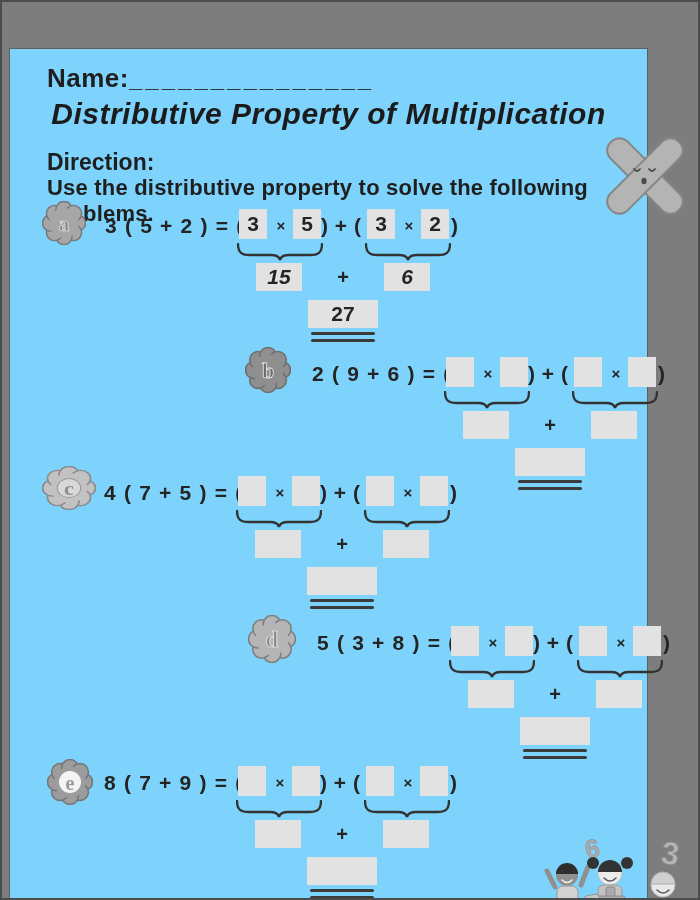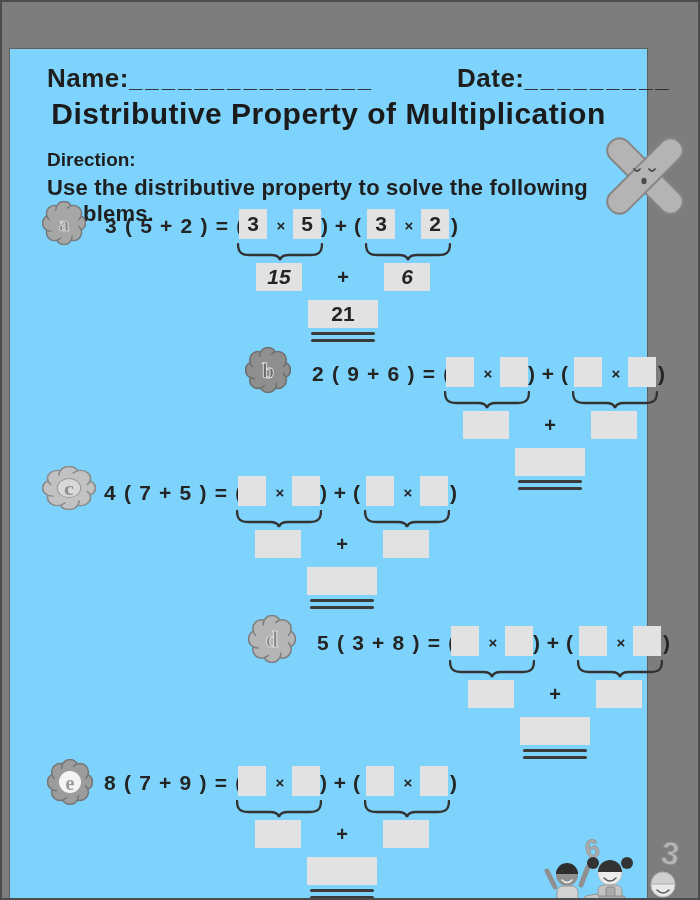--- a/index.html
+++ b/index.html
@@ -2,22 +2,22 @@
 <html><head>
 <meta charset="utf-8">
 <style>
   html,body{margin:0;padding:0;background:#7d7d7d;}
   .frame{position:relative;width:700px;height:900px;background:#7d7d7d;box-sizing:border-box;border:2px solid #4c4c4c;overflow:hidden;font-family:"Liberation Sans",sans-serif;}
   .page{position:absolute;left:8px;top:8px;width:637px;height:874px;background:#7dd3fc;box-shadow:0 0 0 1px #5f5f5f;margin-top:39px;}
   .hdr-row{position:absolute;left:37px;top:14px;white-space:nowrap;color:#1f1f1f;}
   .hdr-label{font-size:26px;font-weight:bold;letter-spacing:0.5px;}
   .hdr-line{font-size:24px;font-weight:bold;letter-spacing:3px;color:#2a2a2a;}
   .date-row{left:447px;}
-  .title{position:absolute;left:0;top:48px;width:100%;text-align:center;font-size:30px;font-weight:bold;color:#1b1b1b;letter-spacing:0.5px;}
-  .dir-label{position:absolute;left:37px;top:100px;font-size:19px;font-weight:bold;color:#1f1f1f;}
+  .title{position:absolute;left:0;top:48px;width:100%;text-align:center;font-size:30px;font-weight:bold;color:#1b1b1b;letter-spacing:0.5px;font-style:italic;}
+  .dir-label{position:absolute;left:37px;top:100px;font-size:23px;font-weight:bold;color:#1f1f1f;}
   .dir-text{position:absolute;left:37px;top:126px;font-size:22px;font-weight:bold;color:#1f1f1f;letter-spacing:0.2px;}
   .badge{position:absolute;}
   .badge text{font-family:"Liberation Serif",serif;font-weight:bold;}
   .problem{position:absolute;width:362px;height:134px;}
   .eq{position:absolute;left:0;top:0;height:30px;}
   .expr{position:absolute;top:0;line-height:30px;font-size:21px;font-weight:bold;color:#242424;white-space:pre;}
   .expr.pre{left:0;letter-spacing:1.2px;}
   .expr.mid{left:216px;letter-spacing:0.5px;}
   .expr.end{left:346px;}
   .box{background:#e2e2e2;display:flex;align-items:center;justify-content:center;font-size:21px;font-weight:bold;color:#242424;}
@@ -38,23 +38,20 @@
 </style>
 </head>
 <body>
 
 <div class="frame">
  <div class="page">
 
   <div class="hdr-row">
     <span class="hdr-label">Name:</span><span class="hdr-line">_______________</span>
   </div>
-  <div class="hdr-row date-row">
-    <span class="hdr-label">Date:</span><span class="hdr-line">_________</span>
-  </div>
 
   <div class="title">Distributive Property of Multiplication</div>
   <div class="dir-label">Direction:</div>
   <div class="dir-text">Use the distributive property to solve the following problems.</div>
 
   <svg class="mascot" width="102" height="86" viewBox="0 0 102 86">
     <g>
       <rect x="3" y="31" width="96" height="24" rx="11" fill="#b4b4b4" stroke="#878787" stroke-width="2" transform="rotate(45 51 43)"></rect>
       <rect x="3" y="31" width="96" height="24" rx="11" fill="#b4b4b4" stroke="#878787" stroke-width="2" transform="rotate(-45 51 43)"></rect>
       <path d="M40,36 q3,4 6,0" fill="none" stroke="#4a4a4a" stroke-width="1.8" stroke-linecap="round"></path>
@@ -150,21 +147,21 @@
     </div>
     <svg class="brace brace1" width="86" height="18" viewBox="0 0 86 18">
           <path d="M1,1 C1,10 5,12 13,12 L34,12 C39,12 42,13 43,17 C44,13 47,12 52,12 L73,12 C81,12 85,10 85,1" fill="none" stroke="#333" stroke-width="2.4" stroke-linecap="round"></path>
         </svg>
     <svg class="brace brace2" width="86" height="18" viewBox="0 0 86 18">
           <path d="M1,1 C1,10 5,12 13,12 L34,12 C39,12 42,13 43,17 C44,13 47,12 52,12 L73,12 C81,12 85,10 85,1" fill="none" stroke="#333" stroke-width="2.4" stroke-linecap="round"></path>
         </svg>
     <span class="box rbox r1">15</span>
     <span class="plus">+</span>
     <span class="box rbox r2">6</span>
-    <span class="box fbox">21</span>
+    <span class="box fbox">27</span>
     <div class="dline d1"></div>
     <div class="dline d2"></div>
   </div>
 
   <div class="problem" style="left:302px;top:310px">
     <div class="eq">
       <span class="expr pre">2 ( 9 + 6 ) = (</span>
       <span class="box eqbox b1"></span>
       <span class="times t1">×</span>
       <span class="box eqbox b2"></span>

